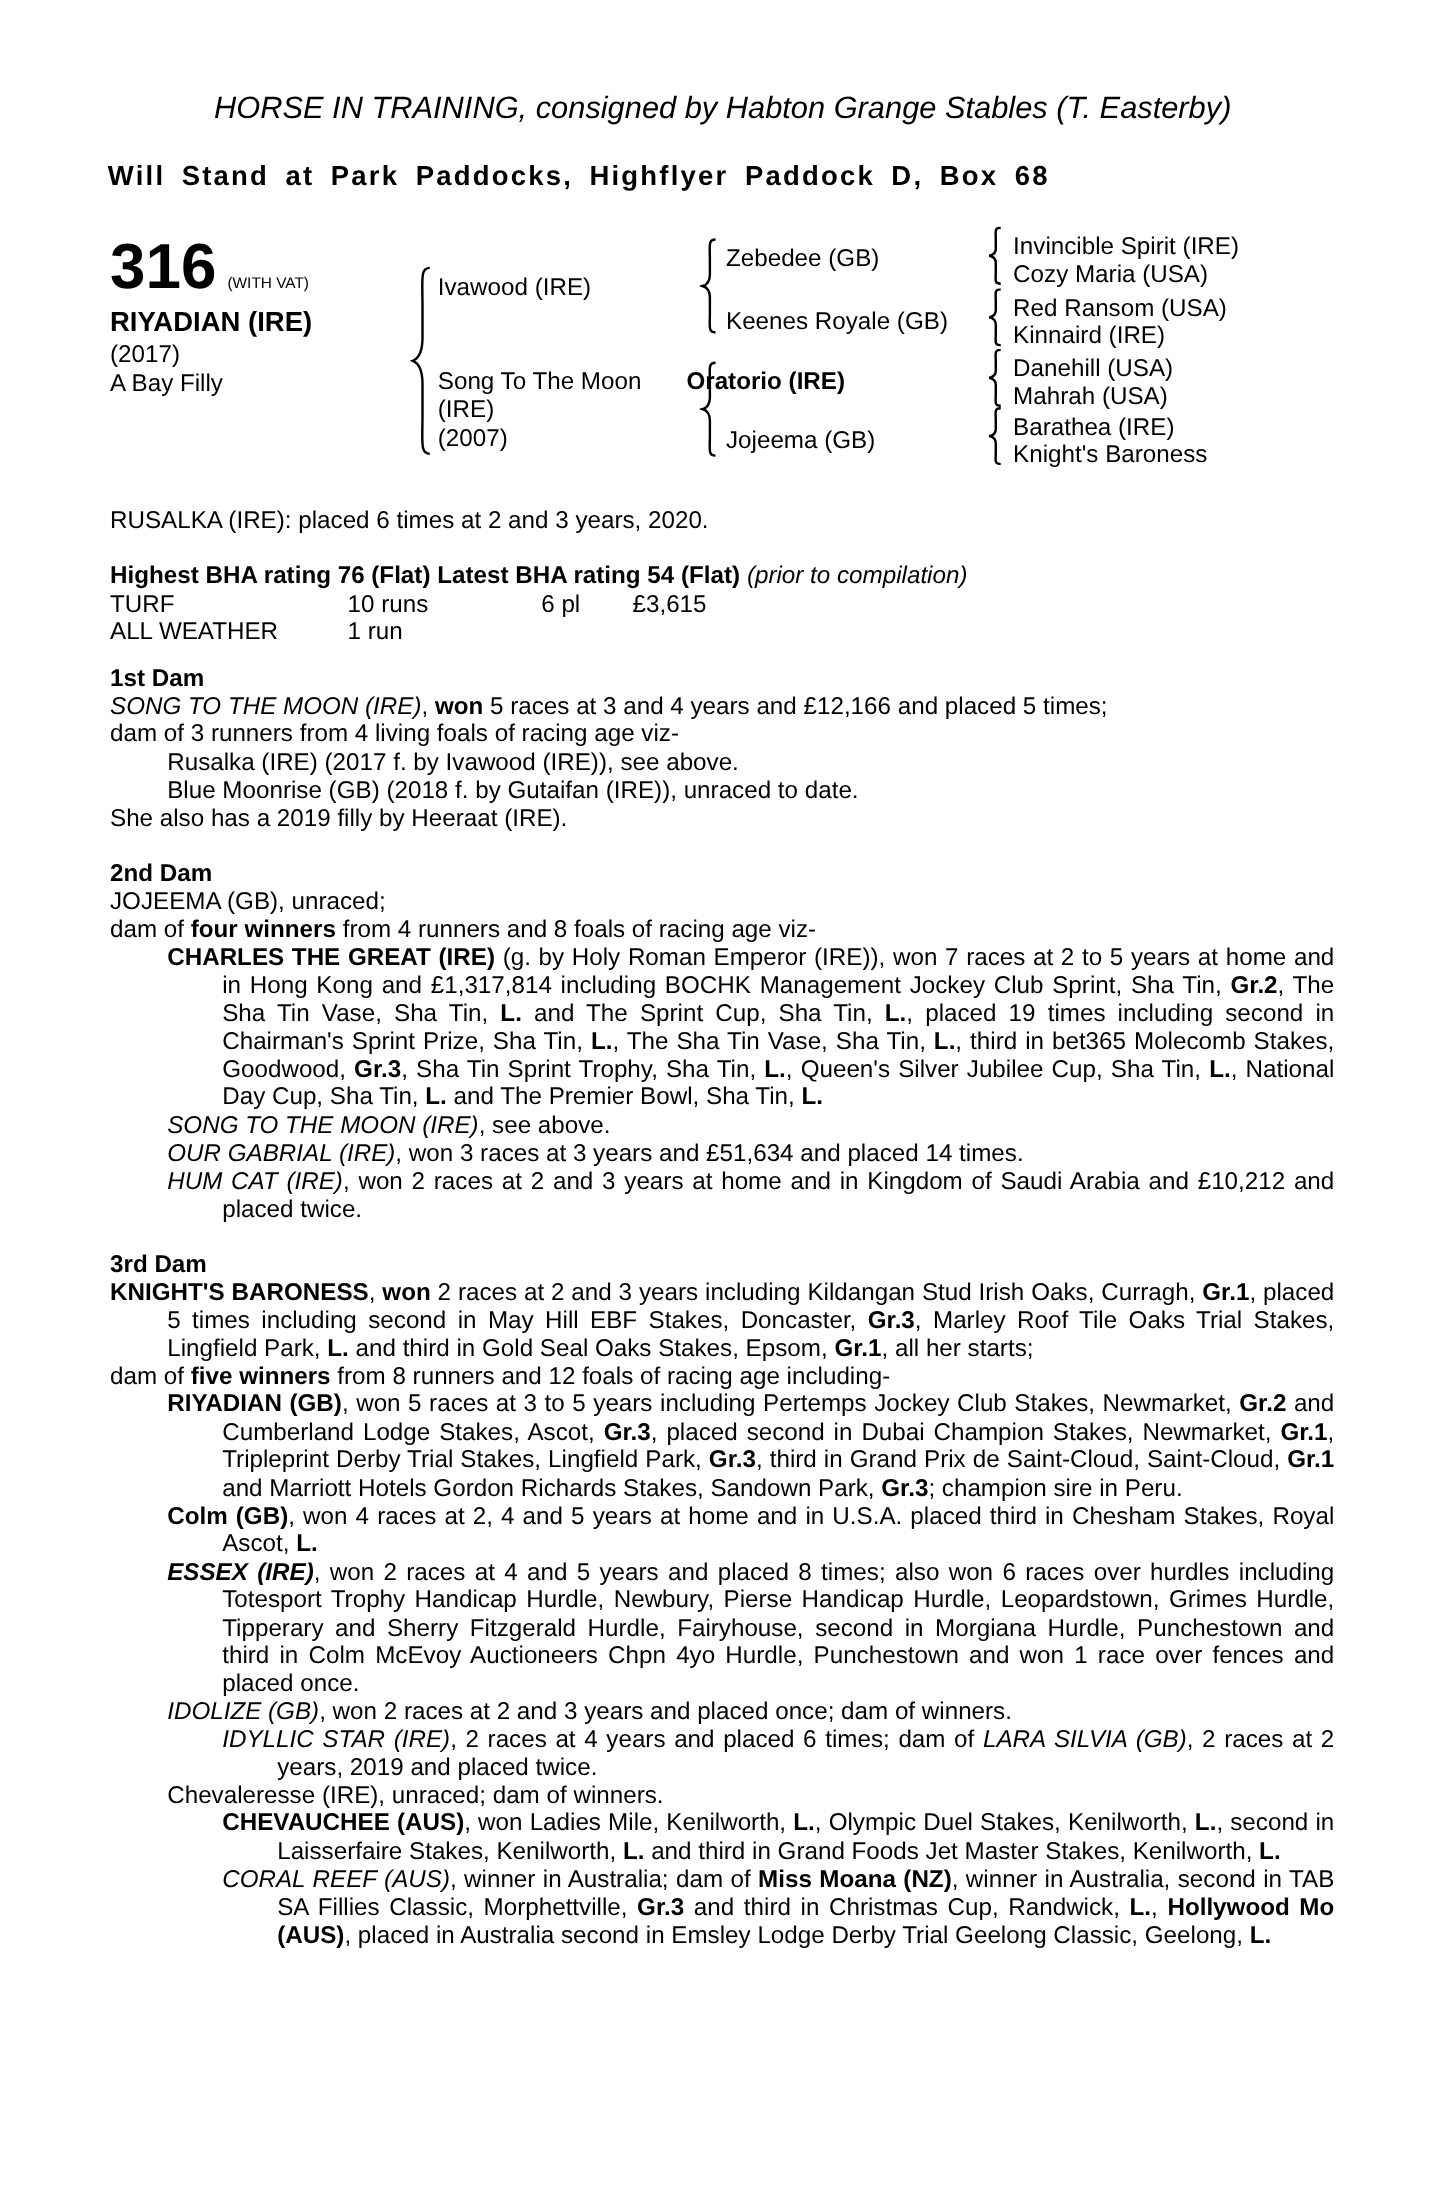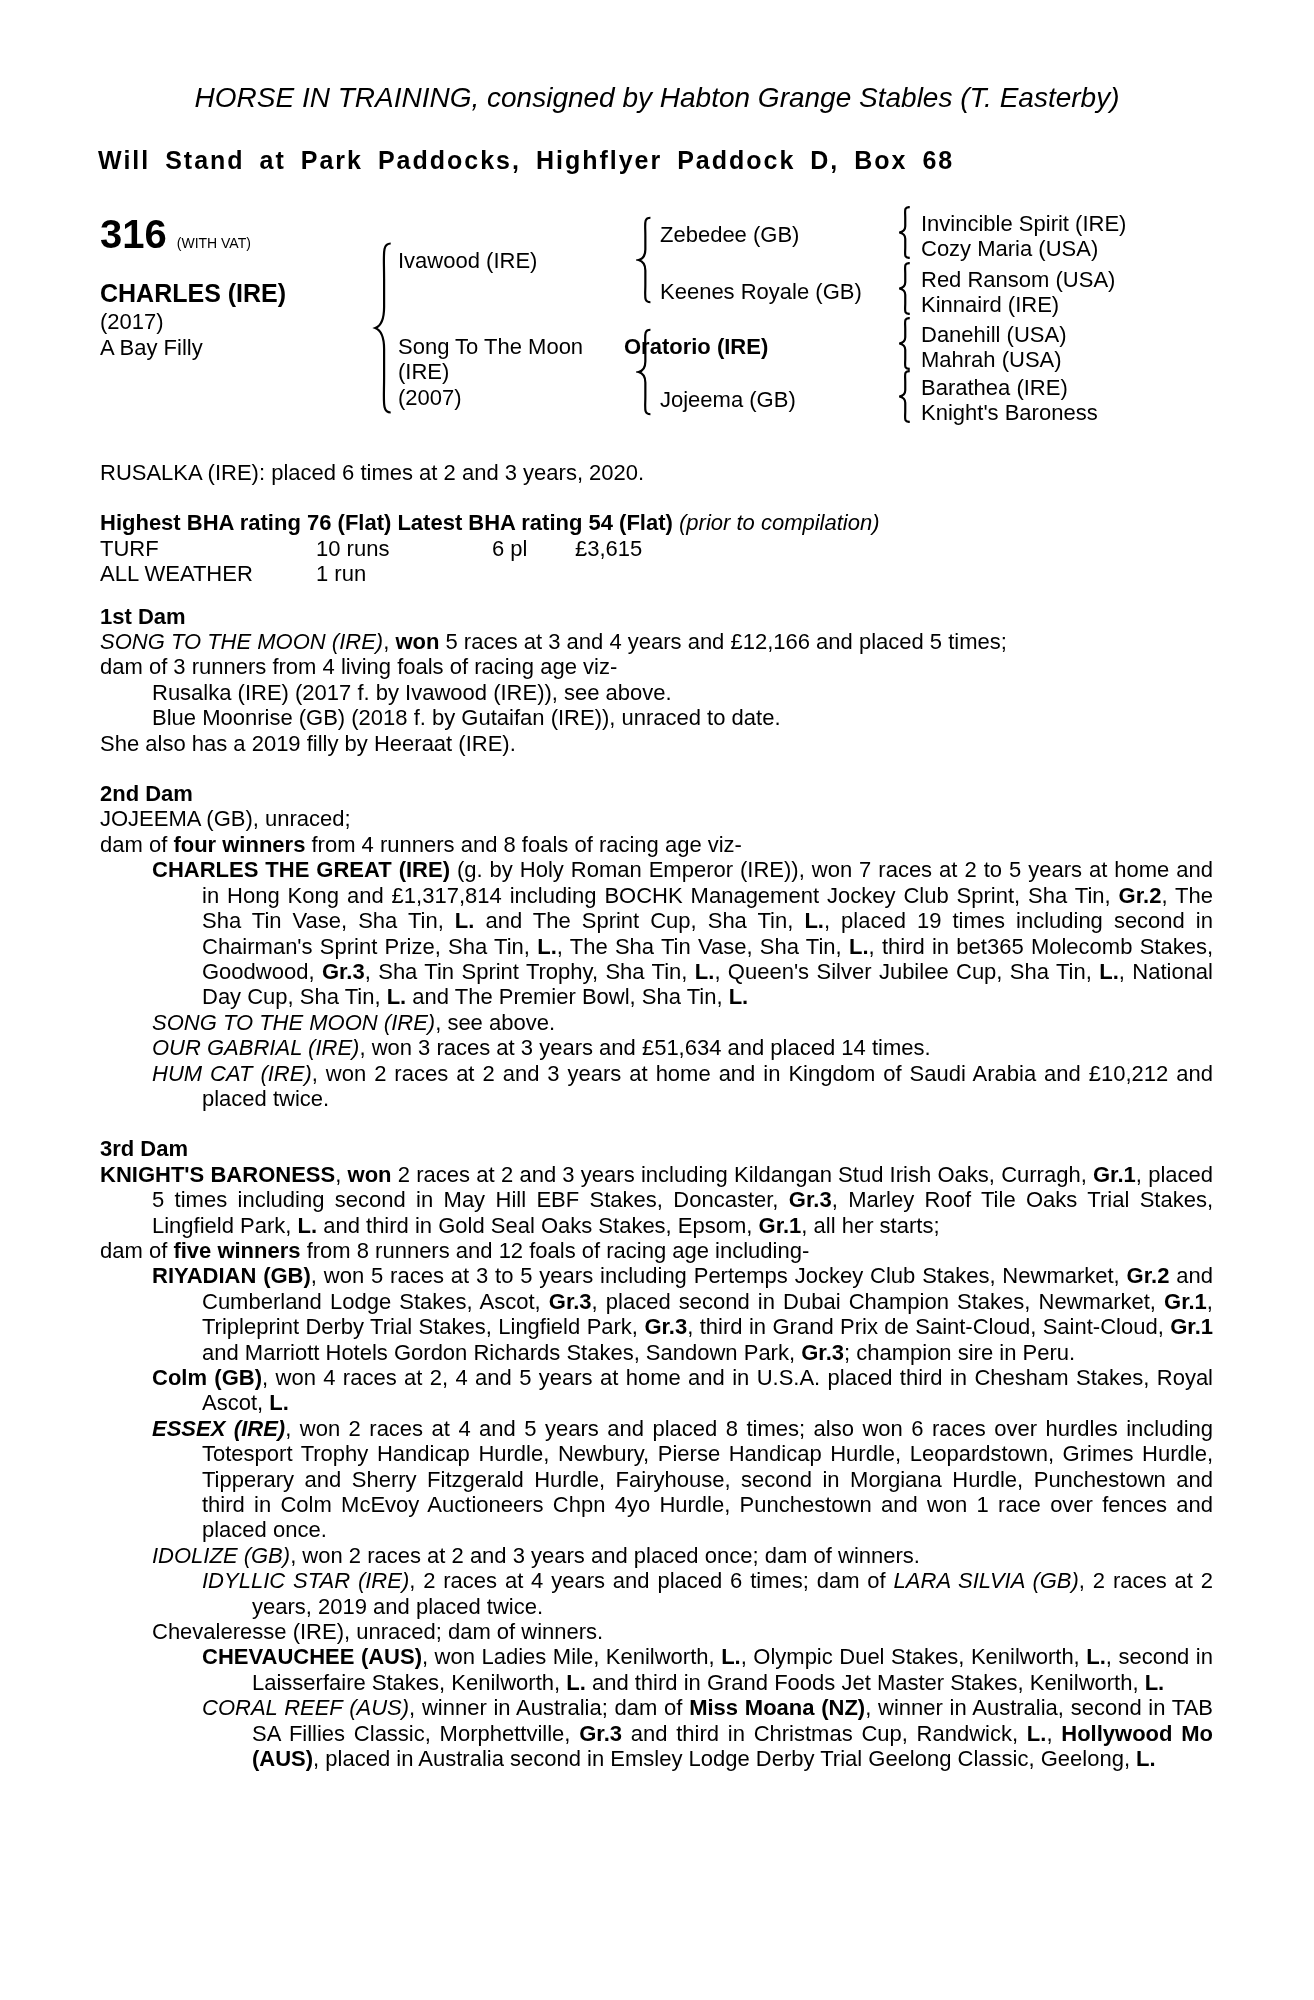--- a/index.html
+++ b/index.html
@@ -18,21 +18,21 @@
     position:absolute;top:82px;left:0;width:100%;
     text-align:center;font-style:italic;font-size:28px;
   }
   .stand-line{
     position:absolute;top:146px;left:98px;
     font-weight:bold;font-size:25px;
     letter-spacing:2px;word-spacing:6px;
   }
   
   .abs{position:absolute;white-space:nowrap;line-height:25px;}
-  .lot-number{font-size:40px;font-weight:bold;line-height:1;}
+  .lot-number{font-size:58px;font-weight:bold;line-height:1;}
   .vat-note{font-size:14px;margin-left:10px;}
   .horse-name{font-weight:bold;font-size:25px;}
   .brace-svg{position:absolute;}
   .brace-svg path{stroke:#000;fill:none;stroke-width:2.2;}
   
   .body-col{
     position:absolute;left:100px;top:460px;width:1113px;
     line-height:25.4px;
   }
   .para{margin:0;text-align:justify;}
@@ -57,21 +57,21 @@
 <body>
 
 <div class="page">
 
   <div class="title">HORSE IN TRAINING, consigned by Habton Grange Stables (T. Easterby)</div>
   <div class="stand-line">Will Stand at Park Paddocks, Highflyer Paddock D, Box 68</div>
 
   <div class="abs" style="left:100px;top:214px;">
     <span class="lot-number">316</span><span class="vat-note">(WITH VAT)</span>
   </div>
-  <div class="abs horse-name" style="left:100px;top:281px;">CHARLES (IRE)</div>
+  <div class="abs horse-name" style="left:100px;top:281px;">RIYADIAN (IRE)</div>
   <div class="abs" style="left:100px;top:309px;">(2017)</div>
   <div class="abs" style="left:100px;top:335px;">A Bay Filly</div>
 
   <svg class="brace-svg" style="left:372px;top:240px;" width="22" height="176" viewBox="0 0 20 100" preserveAspectRatio="none">
     <path d="M17 2 C9 2 11 8 11 22 L11 38 C11 46 7 49 3 50 C7 51 11 54 11 62 L11 78 C11 92 9 98 17 98" vector-effect="non-scaling-stroke"></path>
   </svg>
   <div class="abs" style="left:398px;top:248px;">Ivawood (IRE)</div>
   <div class="abs" style="left:398px;top:334px;">Song To The Moon</div>
   <div class="abs" style="left:398px;top:359px;">(IRE)</div>
   <div class="abs" style="left:398px;top:385px;">(2007)</div>

